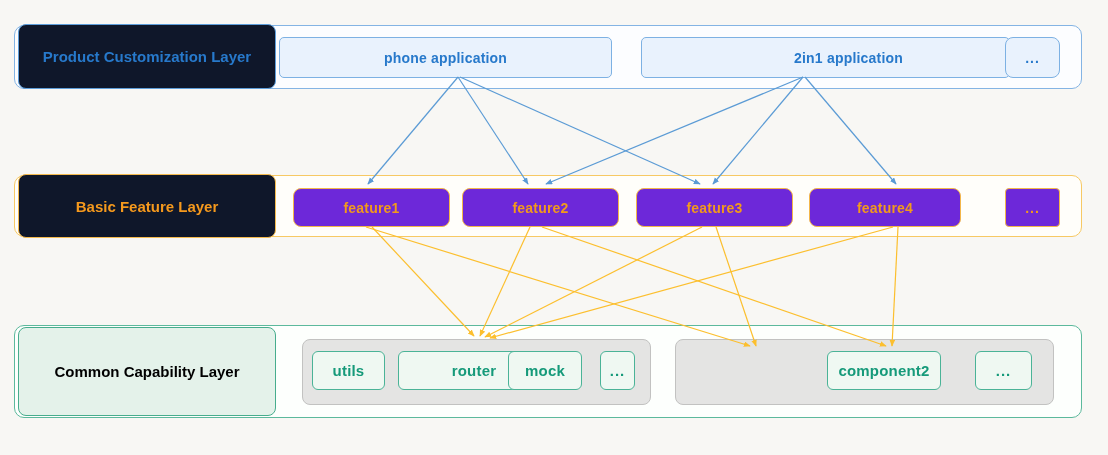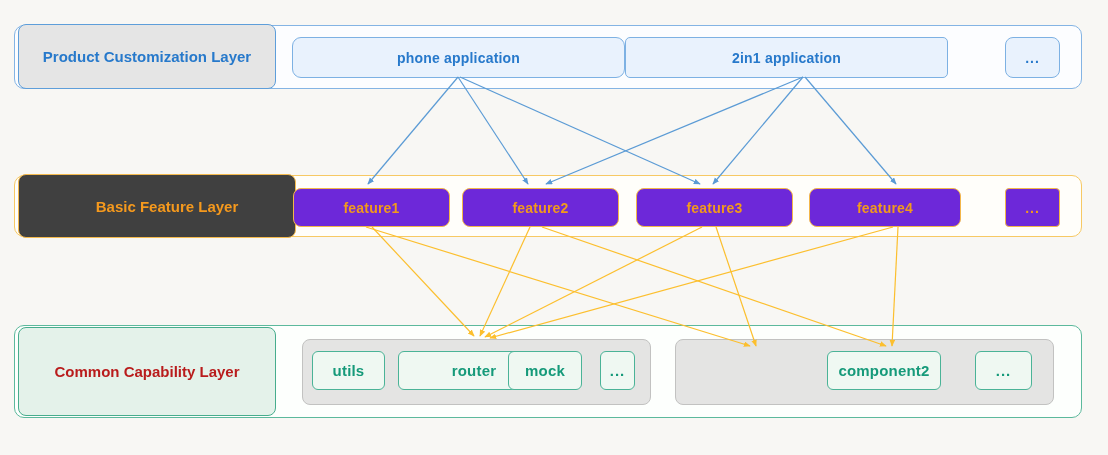--- a/index.html
+++ b/index.html
@@ -14,23 +14,23 @@
   .layer-container{position:absolute;border-radius:10px;border:1.5px solid;}
   .container-blue{border-color:#84b4e4;background:#fcfdff;}
   .container-orange{border-color:#f7c964;background:#fffefa;}
   .container-teal{border-color:#5cb99c;background:#fdfffd;}
 
   .layer-label{
     position:absolute;display:flex;align-items:center;justify-content:center;
     font-weight:bold;font-size:15px;border-radius:8px;border:1.5px solid;
     text-align:center;z-index:2;
   }
-  .label-blue{background:#e5e5e5;border-color:#5e9eda;color:#2779cb;}
-  .label-orange{background:#404040;border-color:#f4ba4e;color:#f5991d;padding-left:20px;}
-  .label-teal{background:#e4f2ea;border-color:#47ad8d;color:#b91c1c;}
+  .label-blue{background:#0f172a;border-color:#5e9eda;color:#2779cb;}
+  .label-orange{background:#0f172a;border-color:#f4ba4e;color:#f5991d;}
+  .label-teal{background:#e4f2ea;border-color:#47ad8d;color:#000000;}
 
   .node{
     position:absolute;display:flex;align-items:center;justify-content:center;
     font-weight:bold;font-size:14px;border:1.3px solid;z-index:2;
     letter-spacing:.2px;
   }
   .node-blue{background:#e9f2fd;border-color:#7db1e3;color:#2779cb;border-radius:5px;}
   .node-orange{background:#6d28d9;border-color:#f3b64a;color:#f29a1b;border-radius:8px;}
   .node-teal{background:#eff8f2;border-color:#4ab397;color:#169a7a;border-radius:6px;font-size:15px;}
 
@@ -45,22 +45,22 @@
 </head>
 <body>
 
 <div class="canvas">
 
   <div class="layer-container container-blue" style="left:14px;top:25px;width:1066px;height:62px;"></div>
   <div class="layer-container container-orange" style="left:14px;top:175px;width:1066px;height:60px;"></div>
   <div class="layer-container container-teal" style="left:14px;top:325px;width:1066px;height:91px;"></div>
 
   <div class="layer-label label-blue" style="left:18px;top:24px;width:256px;height:63px;">Product Customization Layer</div>
-  <div class="node node-blue" style="left:292px;top:37px;width:331px;height:39px;border-radius:9px;">phone application</div>
-  <div class="node node-blue" style="left:625px;top:37px;width:321px;height:39px;">2in1 application</div>
+  <div class="node node-blue" style="left:279px;top:37px;width:331px;height:39px;">phone application</div>
+  <div class="node node-blue" style="left:641px;top:37px;width:321px;height:39px;padding-left:46px;">2in1 application</div>
   <div class="node node-blue dots" style="left:1005px;top:37px;width:53px;height:39px;border-radius:8px;">...</div>
 
   <div class="layer-label label-orange" style="left:18px;top:174px;width:256px;height:62px;">Basic Feature Layer</div>
   <div class="node node-orange" style="left:293px;top:188px;width:155px;height:37px;">feature1</div>
   <div class="node node-orange" style="left:462px;top:188px;width:155px;height:37px;">feature2</div>
   <div class="node node-orange" style="left:636px;top:188px;width:155px;height:37px;">feature3</div>
   <div class="node node-orange" style="left:809px;top:188px;width:150px;height:37px;text-align:right;">feature4</div>
   <div class="node node-orange dots" style="left:1005px;top:188px;width:53px;height:37px;border-radius:4px;">...</div>
 
   <div class="layer-label label-teal" style="left:18px;top:327px;width:256px;height:87px;">Common Capability Layer</div>

